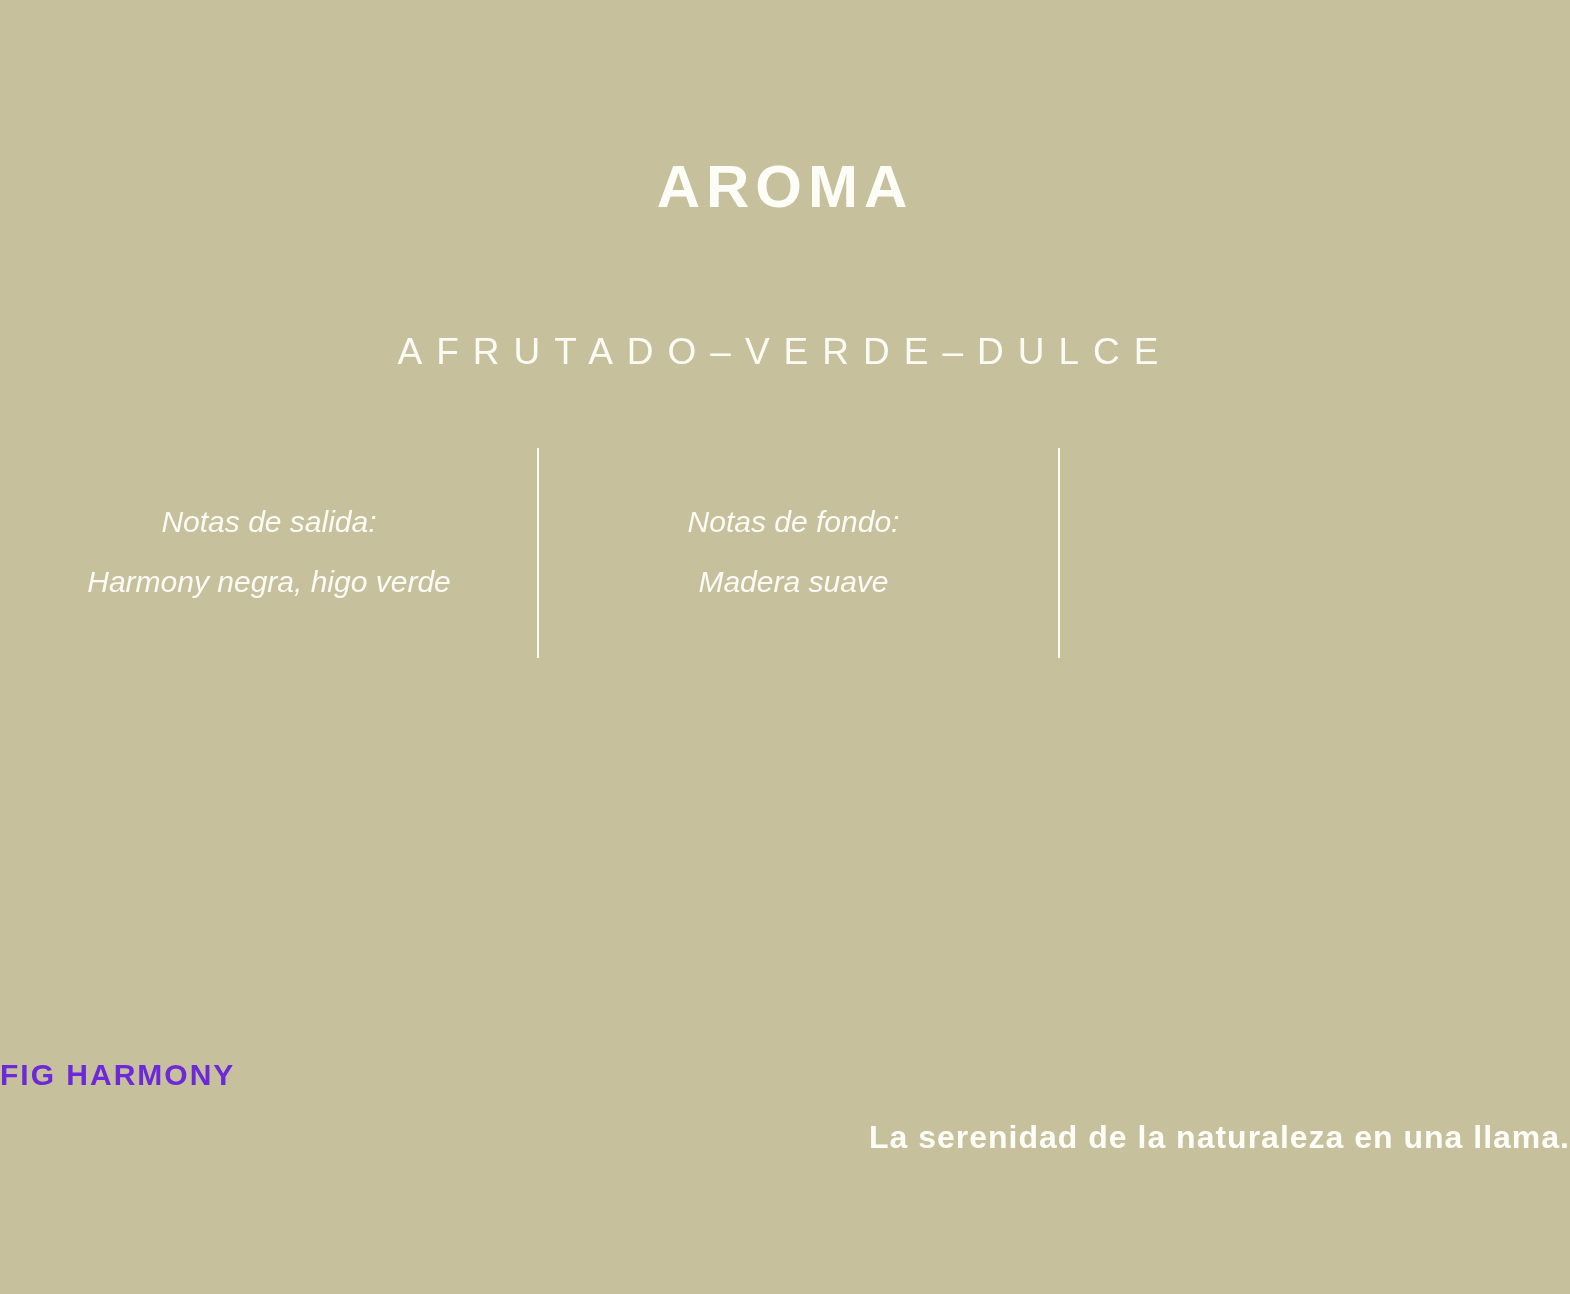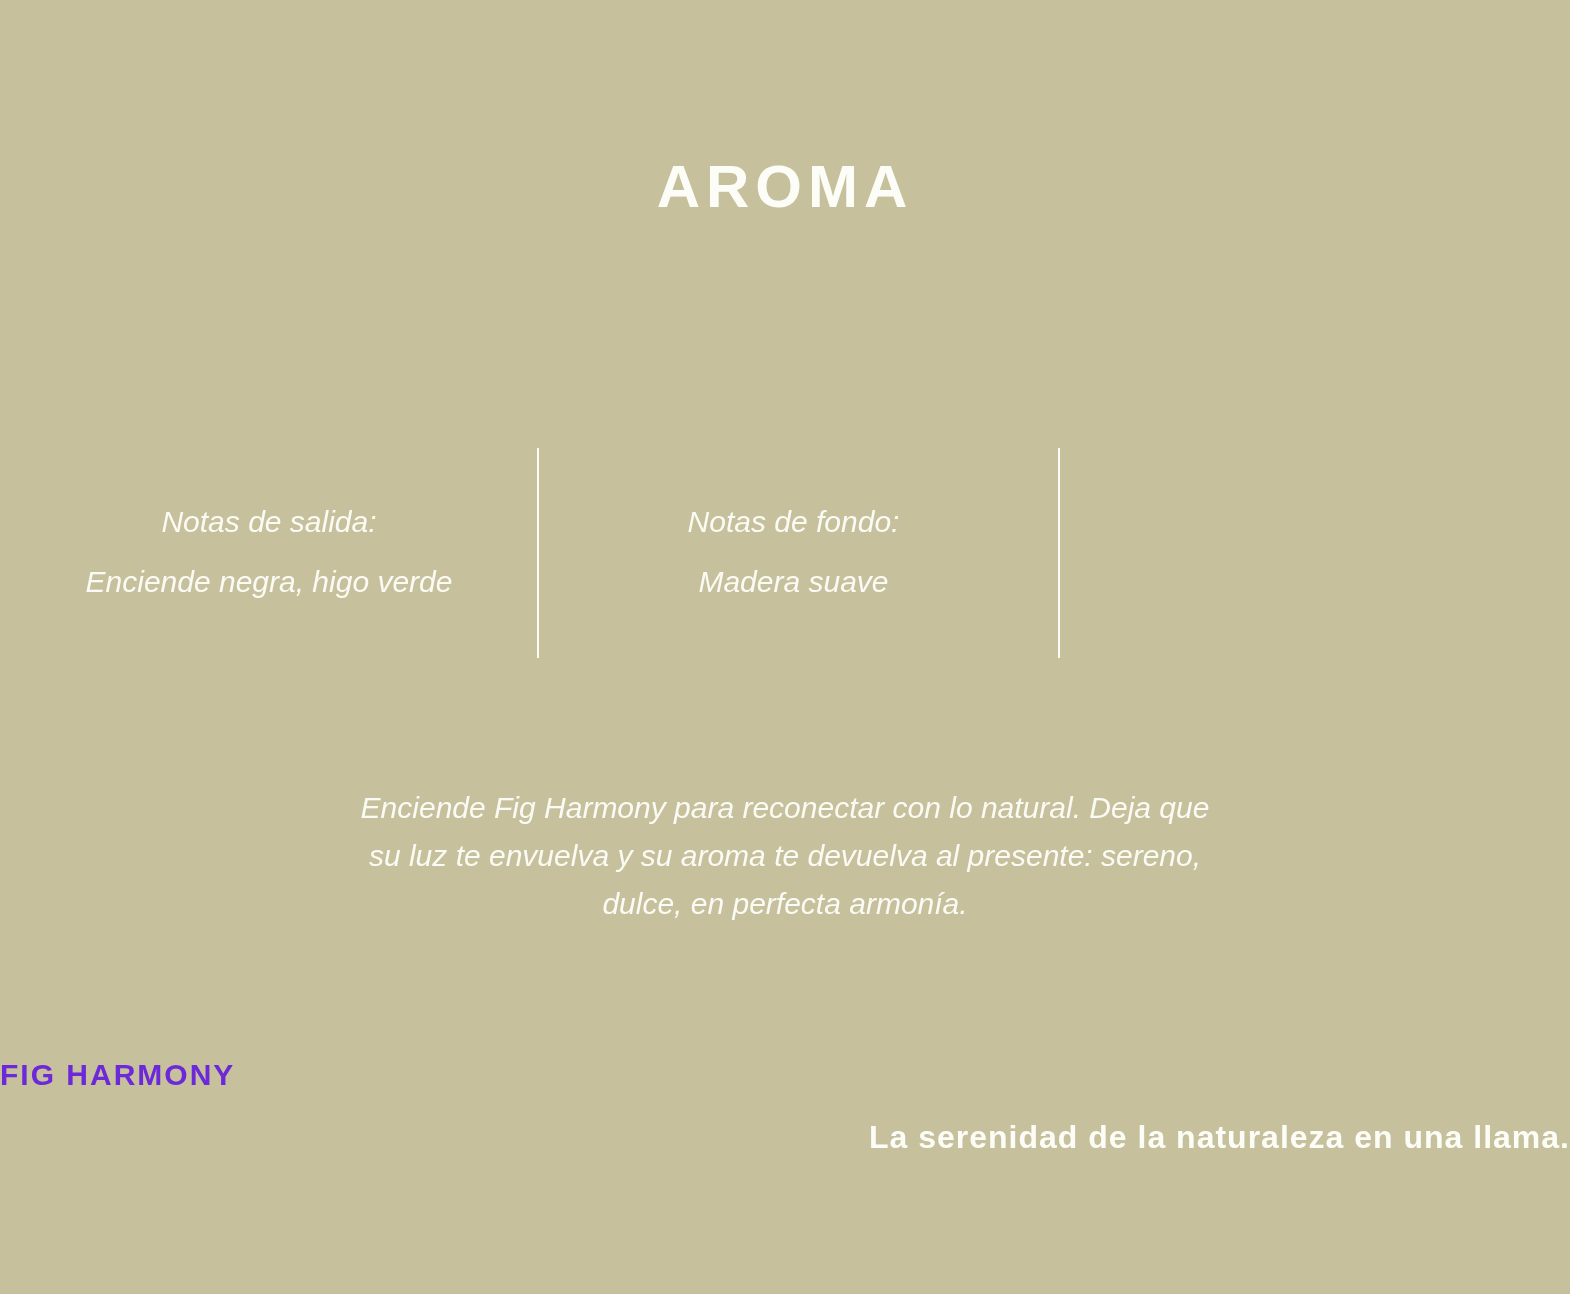--- a/index.html
+++ b/index.html
@@ -66,38 +66,34 @@
     color:#fdfdf8;
   }
 </style>
 </head>
 <body>
 
 <div class="canvas">
 
   <div class="title">AROMA</div>
 
+  <div class="subtitle">AFRUTADO–VERDE–DULCE</div>
 
   <div class="notes">
     <div class="note-col c1">
       <span class="note-label">Notas de salida:</span>
-      <span class="note-value">Enciende negra, higo verde</span>
+      <span class="note-value">Harmony negra, higo verde</span>
     </div>
     <div class="note-col c3">
       <span class="note-label">Notas de fondo:</span>
       <span class="note-value">Madera suave</span>
     </div>
   </div>
 
   <div class="divider divider-1"></div>
   <div class="divider divider-2"></div>
 
-  <div class="description">
-    <span class="desc-line">Enciende Fig Harmony para reconectar con lo natural. Deja que</span>
-    <span class="desc-line">su luz te envuelva y su aroma te devuelva al presente: sereno,</span>
-    <span class="desc-line">dulce, en perfecta armonía.</span>
-  </div>
 
   <div class="brand">FIG HARMONY</div>
 
   <div class="tagline">La serenidad de la naturaleza en una llama.</div>
 
 </div>
 
 </body></html>

